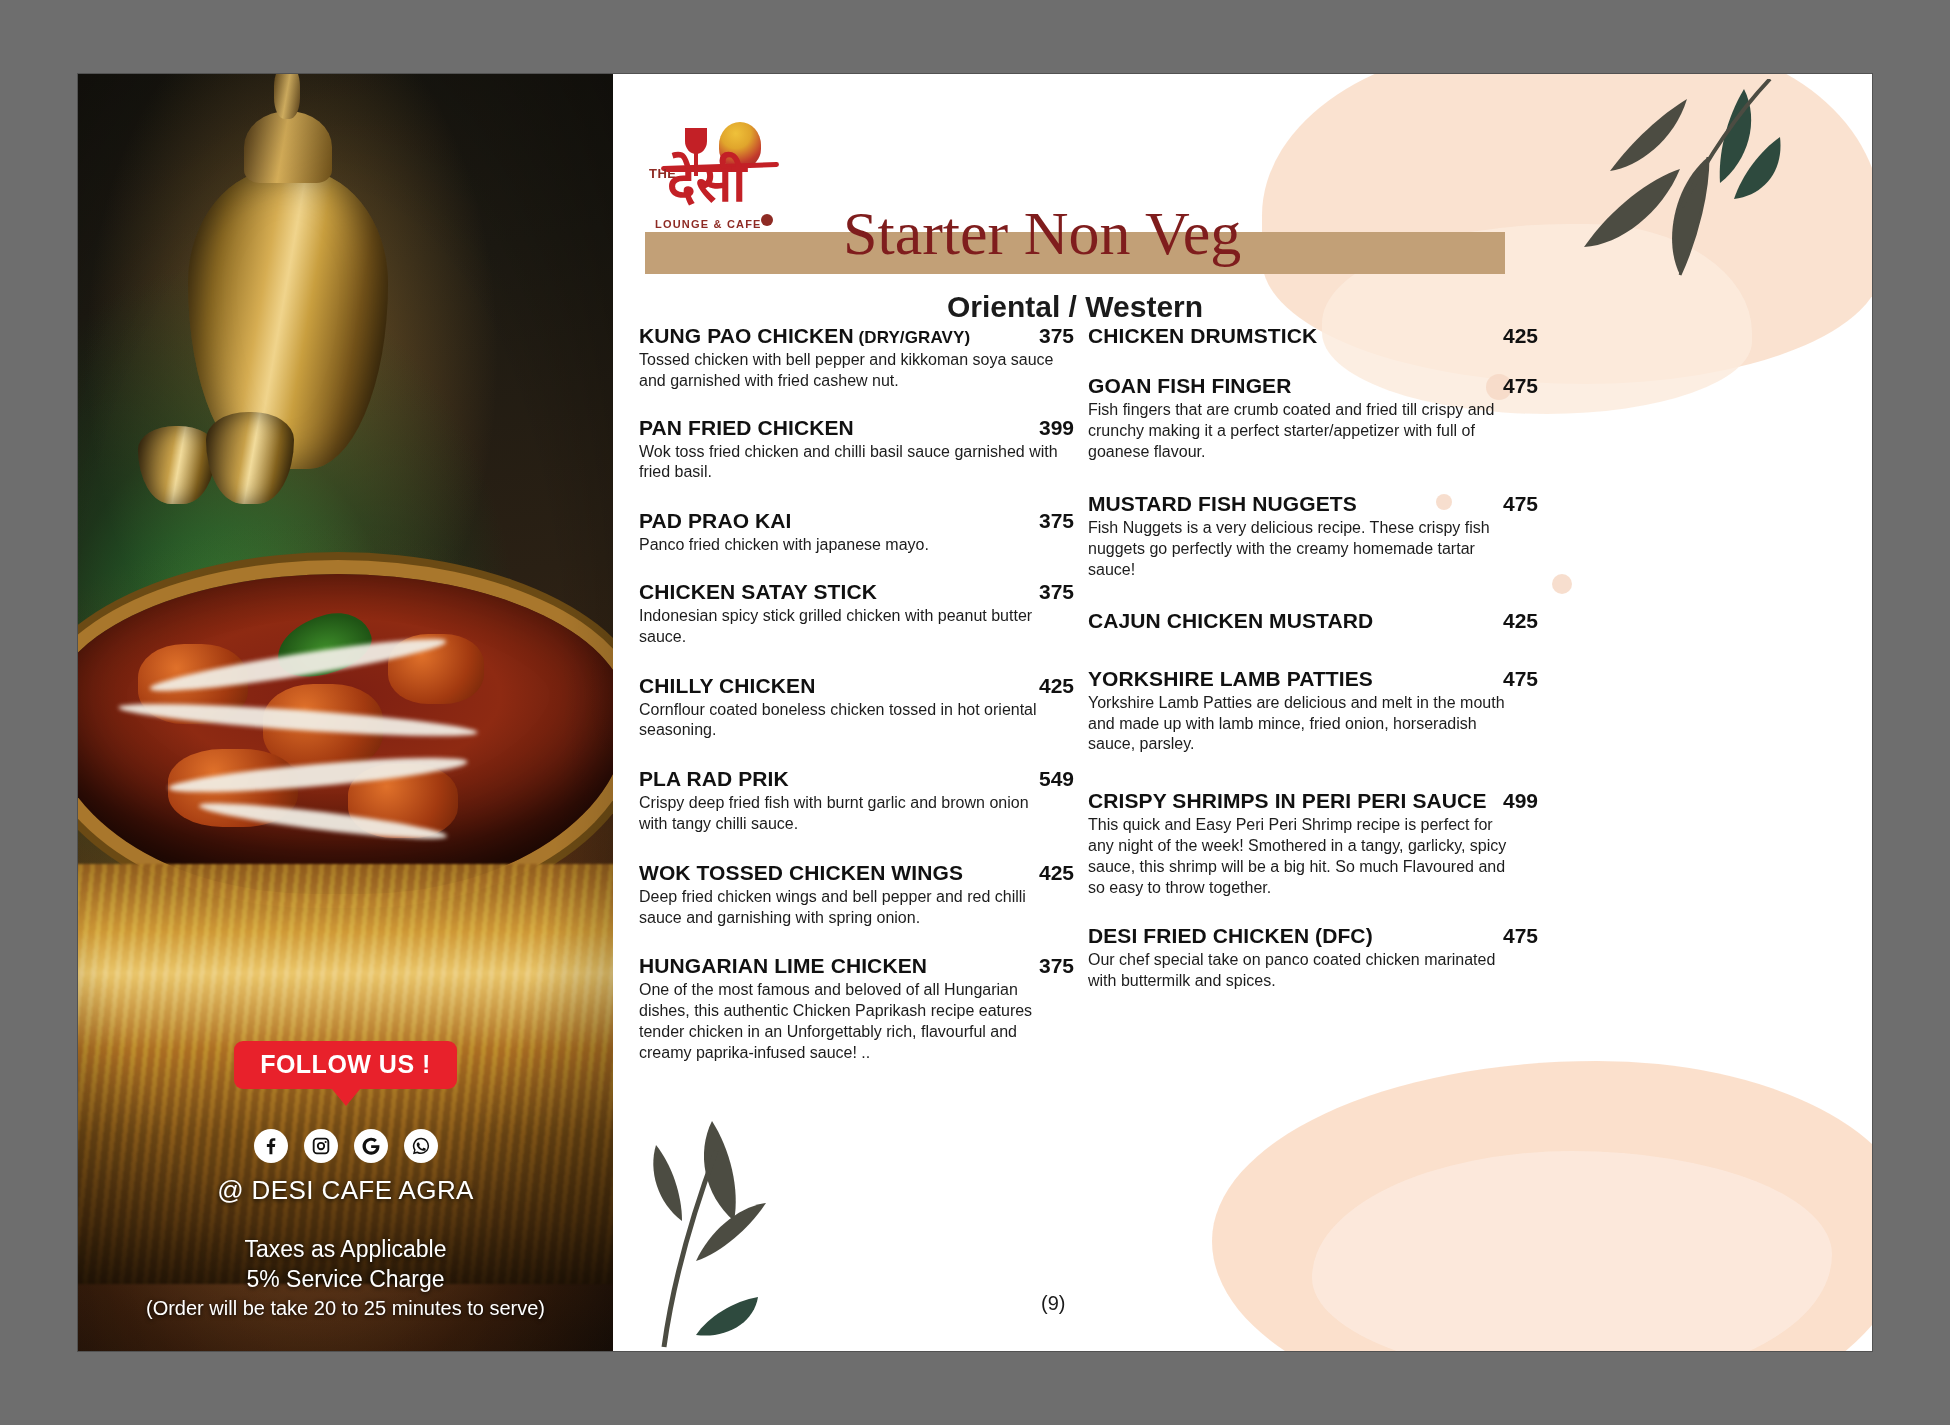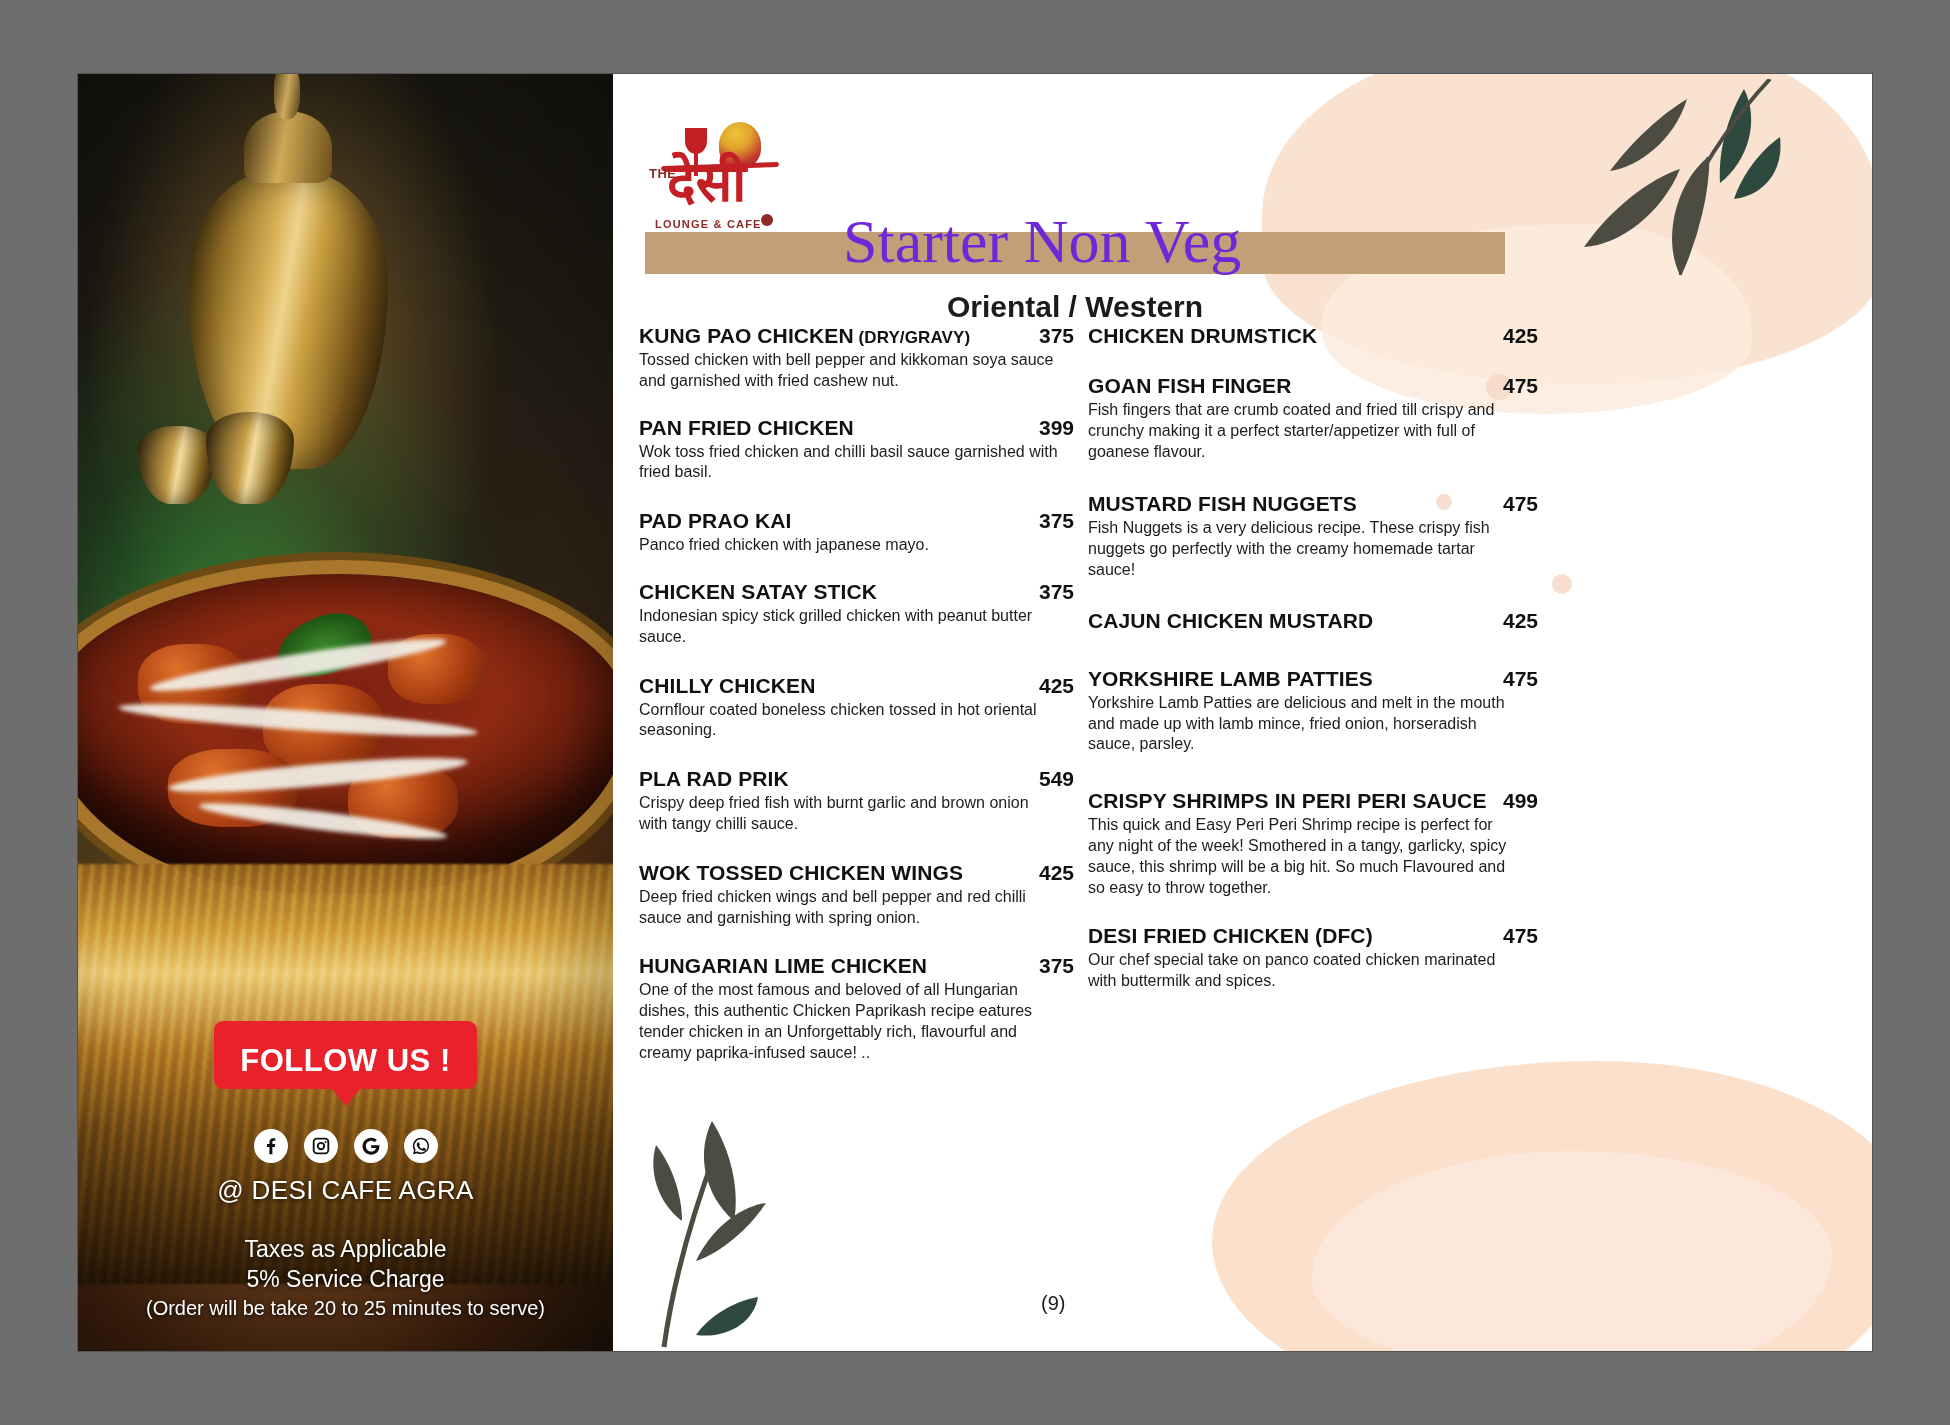--- a/index.html
+++ b/index.html
@@ -88,22 +88,22 @@
     background:repeating-linear-gradient(96deg, rgba(255,225,160,.16) 0 5px, rgba(60,35,8,.20) 5px 12px);
     mix-blend-mode:overlay;
   }
   .photo-vig{position:absolute;inset:0;background:radial-gradient(ellipse 95% 85% at 45% 50%, rgba(0,0,0,0) 48%, rgba(0,0,0,.55) 100%);}
 
   
   .follow-wrap{position:absolute;left:0;right:0;bottom:30px;text-align:center;color:#fff;z-index:5;}
   .follow-badge{
     display:inline-block;position:relative;
     background:#e8212b;color:#fff;
-    font-weight:bold;font-size:31px;letter-spacing:.5px;
-    padding:22px 26px 10px;border-radius:9px;
+    font-weight:bold;font-size:25px;letter-spacing:.5px;
+    padding:9px 26px 10px;border-radius:9px;
   }
   .follow-badge:after{
     content:"";position:absolute;left:50%;margin-left:-15px;bottom:-17px;
     border-left:15px solid transparent;border-right:15px solid transparent;
     border-top:18px solid #e8212b;
   }
   .social-row{margin-top:40px;display:flex;justify-content:center;gap:16px;}
   .sicon{
     width:34px;height:34px;border-radius:50%;background:#fff;color:#111;
     display:flex;align-items:center;justify-content:center;
@@ -160,21 +160,21 @@
     border-radius:50% 50% 42% 42%;}
   .logo .sub{position:absolute;left:6px;top:96px;font-size:11px;font-weight:bold;color:#8e2b24;letter-spacing:1.2px;}
   .logo .pan{position:absolute;left:112px;top:92px;width:12px;height:12px;background:#8e2b24;border-radius:50%;}
 
   .title-bar{
     position:absolute;left:32px;top:158px;width:860px;height:42px;background:#c2a077;
   }
   .title-text{
     position:absolute;left:230px;top:128px;width:680px;
     font-family:"Liberation Serif", serif;
-    font-size:62px;line-height:1;color:#6d28d9;white-space:nowrap;margin-top:8px;
+    font-size:62px;line-height:1;color:#7f1d1d;white-space:nowrap;
   }
   .subtitle{
     position:absolute;left:32px;top:216px;width:860px;text-align:center;
     font-size:30px;font-weight:bold;color:#1b1b1b;
   }
 
   .cols{position:absolute;left:26px;top:250px;right:0;display:flex;gap:8px;}
   .col{position:relative;}
   .col.left{width:435px;padding-right:6px;}
   .col.right{width:450px;}

